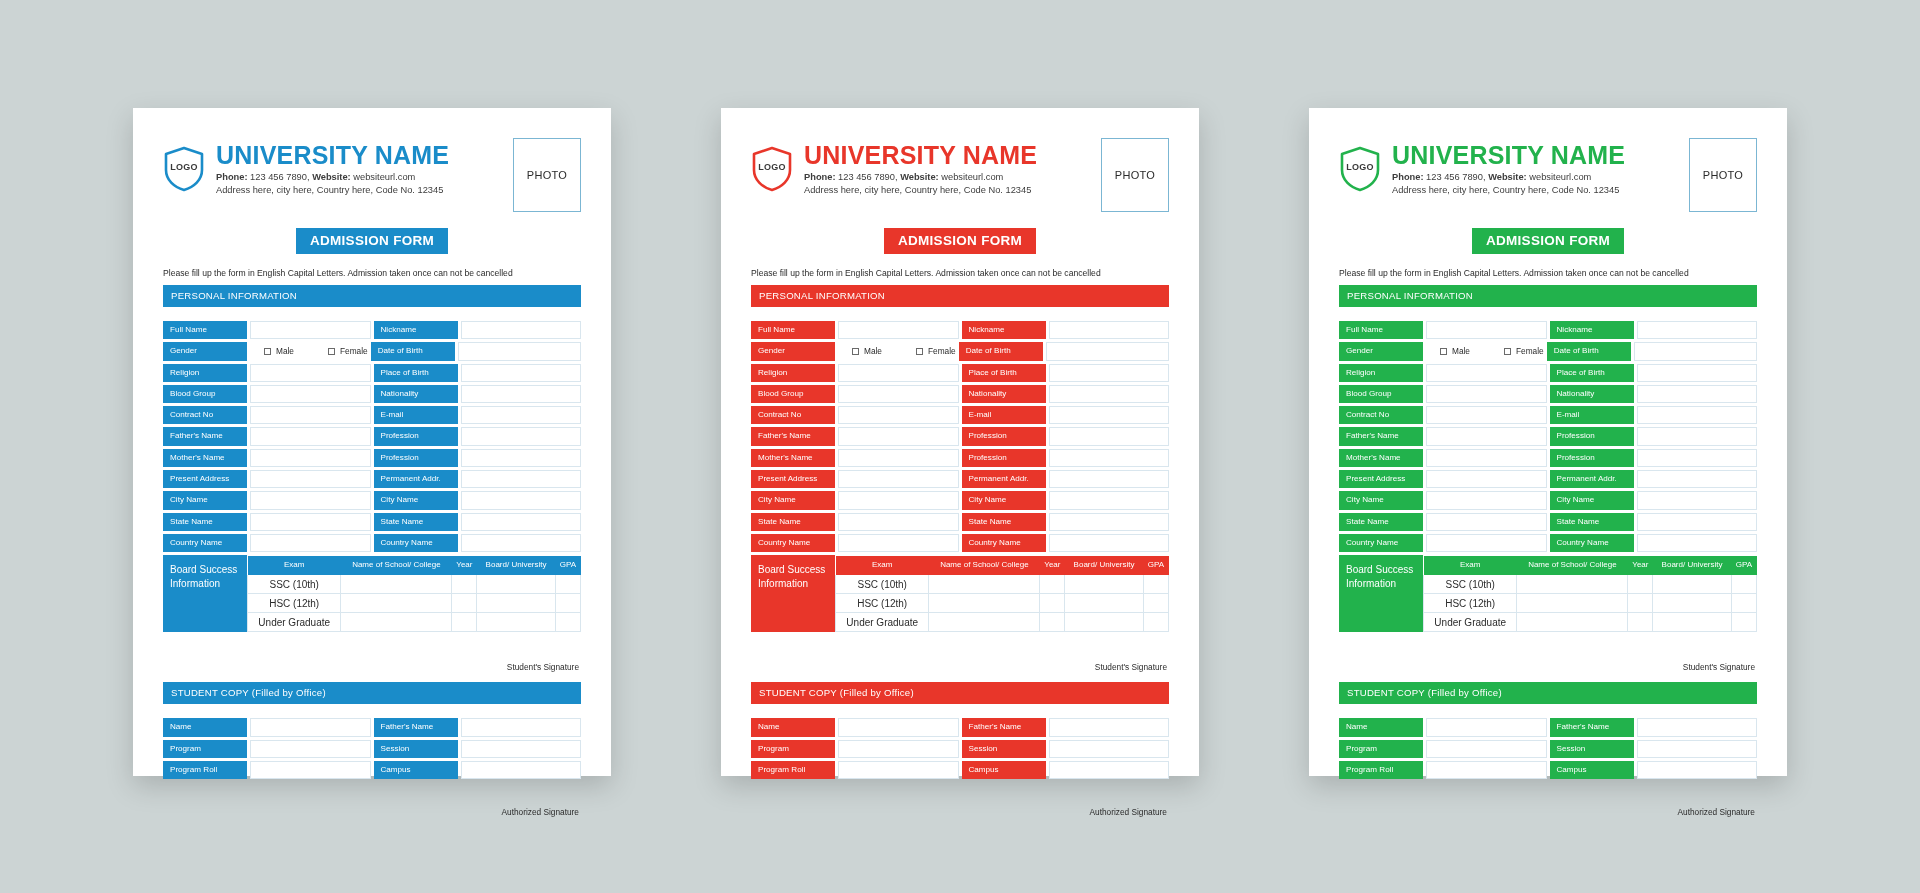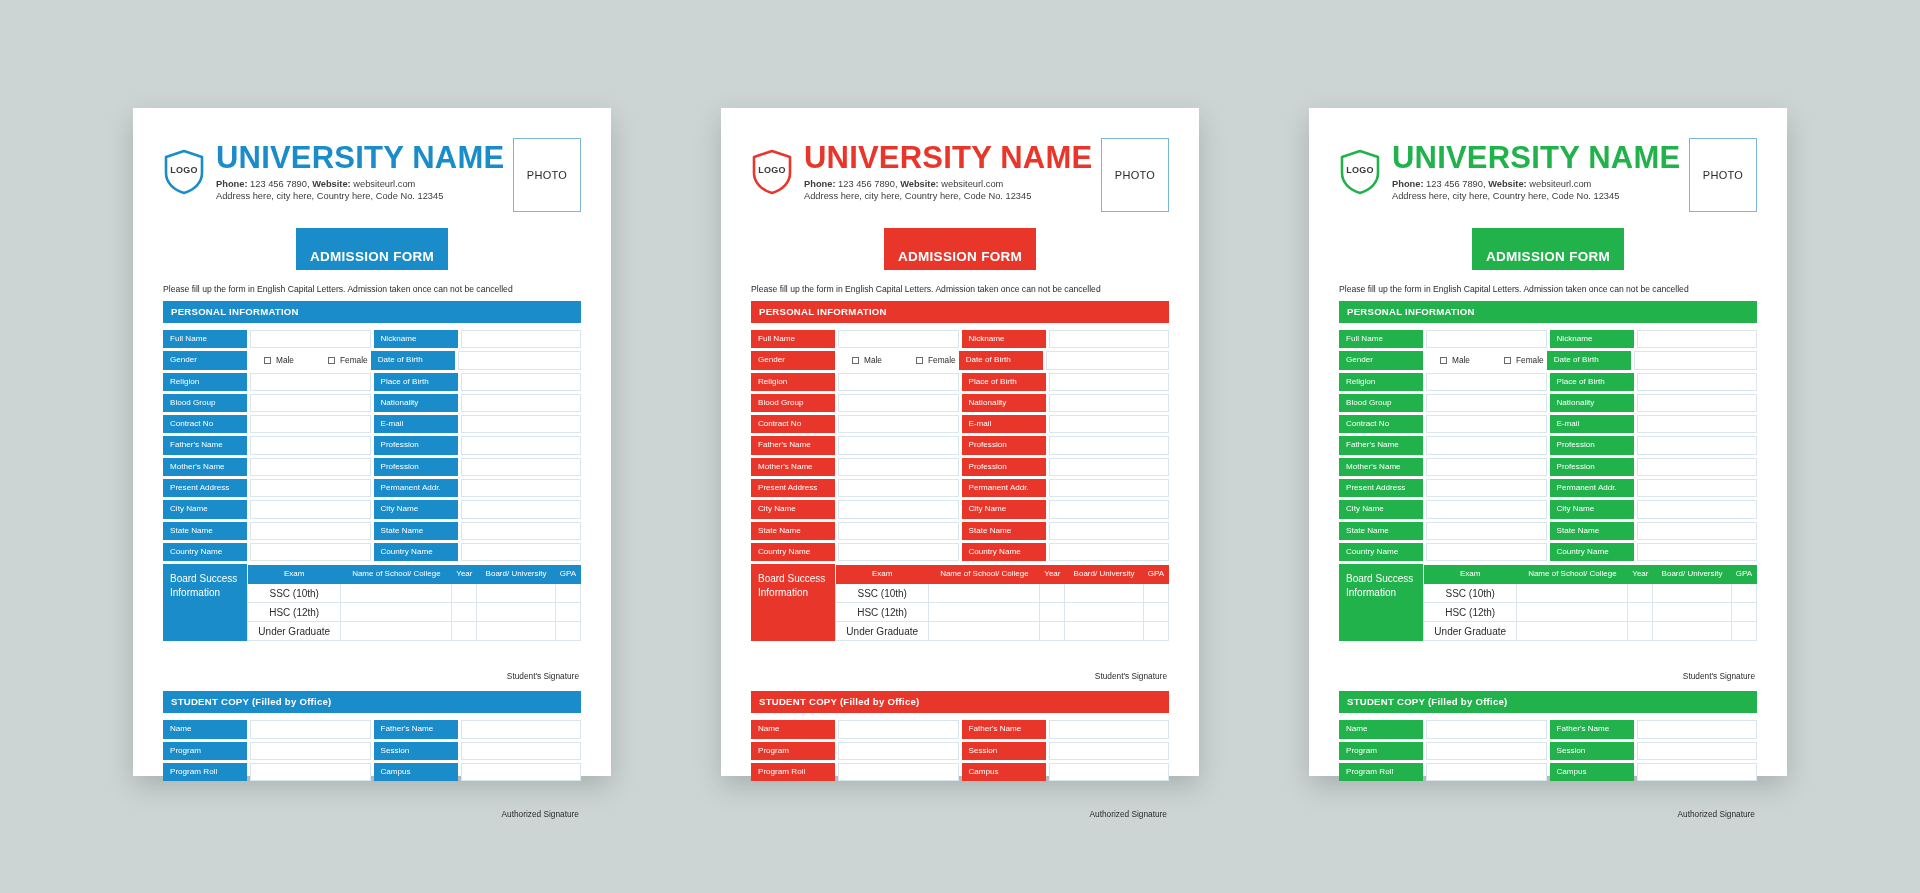--- a/index.html
+++ b/index.html
@@ -48,54 +48,54 @@
   .brand { display: flex; align-items: center; gap: 11px; padding-top: 8px;}
   .shield { width: 42px; height: 46px; flex: 0 0 42px; position: relative; }
   .shield svg { display:block; width:42px; height:46px; }
   .shield .lg {
     position: absolute; inset: 0;
     display: flex; align-items: center; justify-content: center;
     font-size: 9px; font-weight: 700; color: #3a3a3a; letter-spacing: .2px;
     padding-bottom: 5px;
   }
   .uni-name {
-    font-size: 31px; font-weight: 700; letter-spacing: .2px;
+    font-size: 25px; font-weight: 700; letter-spacing: .2px;
     line-height: 1.05; margin-bottom: 3px;
   }
   .uni-line { font-size: 9.3px; color: #3d3d3d; line-height: 1.34; }
   .uni-line b { font-weight: 700; }
 
   .photo-box {
     width: 68px; height: 74px;
     border: 1px solid #7bb6d3;
     display: flex; align-items: center; justify-content: center;
     font-size: 11px; color: #2b2b2b; letter-spacing: .3px;
     margin-top: 4px;
   }
 
   
   .title-wrap { display: flex; justify-content: center; margin-top: 16px; }
   .form-title {
     color: #fff; font-size: 13.5px; font-weight: 700; letter-spacing: .3px;
-    padding: 21px 14px 6px 14px;
+    padding: 5px 14px 6px 14px;
   }
   .notice {
     font-size: 8.6px; font-weight: 400; color: #2b2b2b;
     margin-top: 14px; letter-spacing: 0;
   }
 
   
   .sec-bar {
-    color: #fff; font-size: 9.6px; font-weight: 700; letter-spacing: .25px;
+    color: #fff; font-size: 9.6px; font-weight: 400; letter-spacing: .25px;
     padding: 5px 8px 6px 8px; margin-top: 7px;
   }
   .sec-bar.student { margin-top: 0; }
 
   
-  .rows { margin-top: 7px; }
+  .rows { margin-top: 14px; }
   .row { display: flex; gap: 3px; margin-bottom: 3px; }
   .lbl {
     color: #fff; font-size: 8.1px; font-weight: 400;
     padding: 4px 7px 5px 7px;
     width: 84px; flex: 0 0 84px;
     line-height: 1.15;
   }
   .val {
     flex: 1 1 auto;
     border: 1px solid #d9e6ee;

